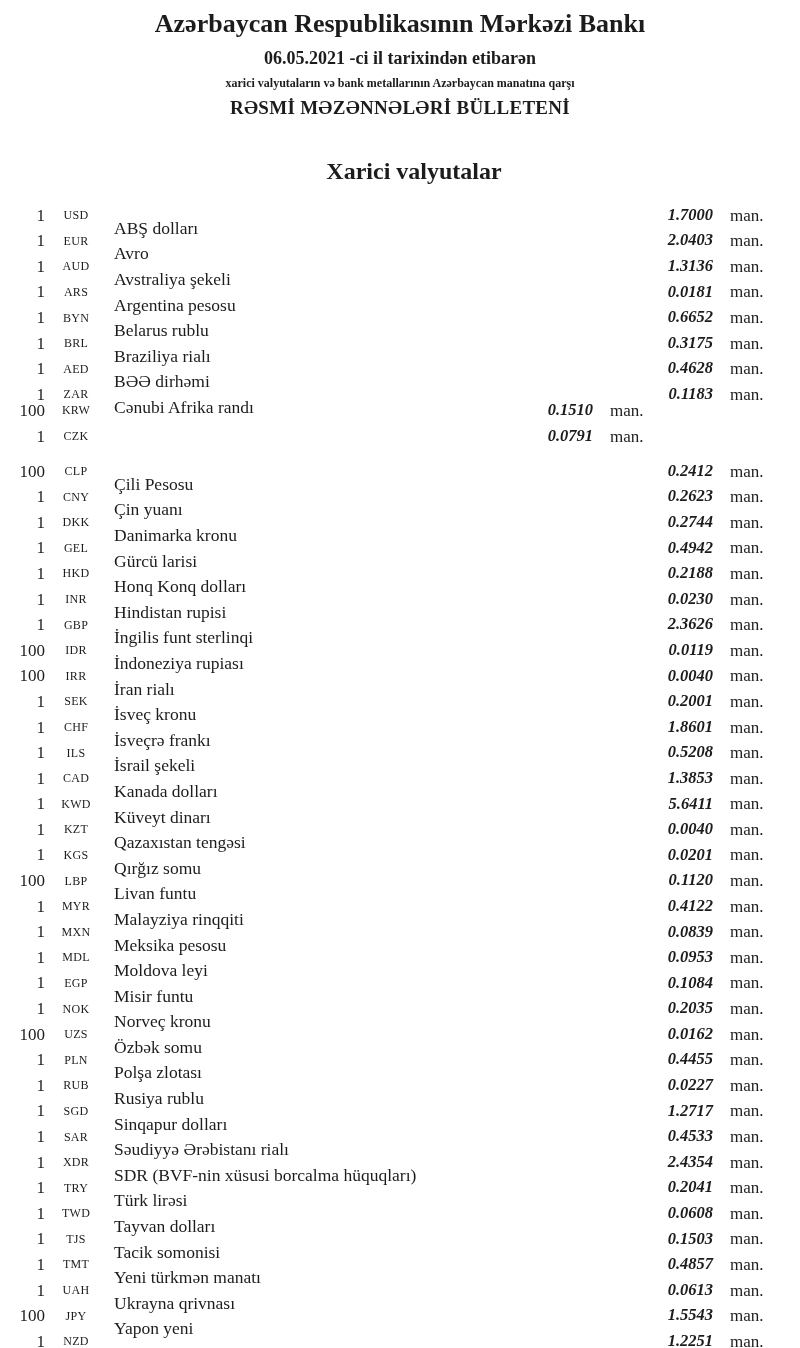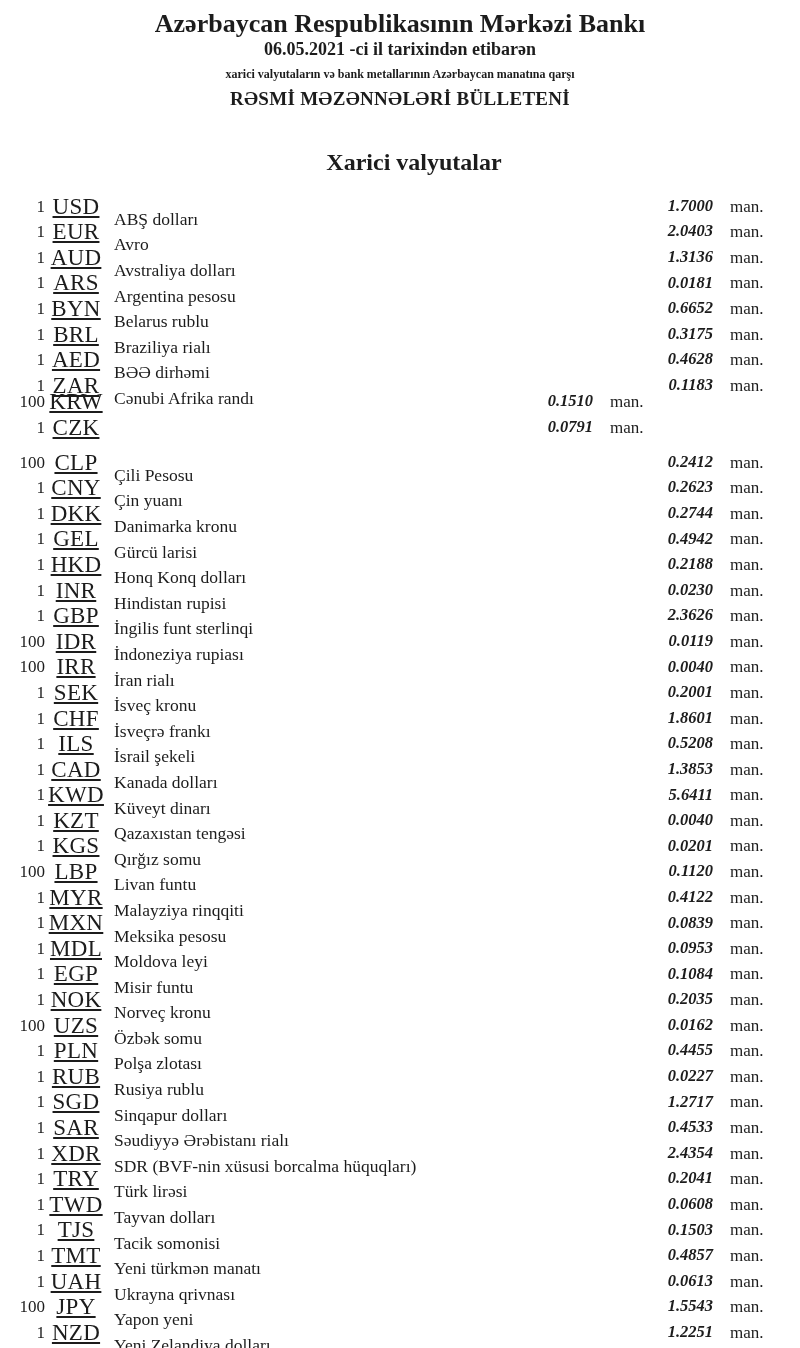--- a/index.html
+++ b/index.html
@@ -6,35 +6,35 @@
   html, body { background:#ffffff; }
   body {
     width:800px; height:1348px; margin:0 auto;
     color:#1c1c1c;
     font-family:"Liberation Serif","DejaVu Serif",serif;
     overflow:hidden;
   }
   .page { width:800px; height:964px; position:relative; }
   .header { text-align:center; padding-top:9px; }
   .bank-name { font-size:26px; font-weight:bold; line-height:1.15; }
-  .date-line { font-size:18px; font-weight:bold; }
+  .date-line { font-size:18px; font-weight:bold; margin-top:9px; }
   .scope-line { font-size:12px; font-weight:bold; margin-top:7px; }
   .bulletin-line { font-size:19px; font-weight:bold; margin-top:6px; letter-spacing:0.3px; }
   .section-title { font-size:24px; font-weight:bold; text-align:center; margin-top:39px; padding-left:28px; }
   .table { margin-top:8px; }
   .row {
     display:grid;
     grid-template-columns:45px 62px 486px 120px 87px;
     height:25.6px;
     align-items:center;
     font-size:17.5px;
     line-height:1;
   }
   .qty  { text-align:right; font-size:17px; }
-  .code { text-align:center; font-size:23px; letter-spacing:0.3px;text-decoration:underline; }
+  .code { text-align:center; font-size:12px; letter-spacing:0.3px; }
   .name { padding-left:7px; white-space:nowrap;margin-top:27px; }
   .rate { text-align:right; font-weight:bold; font-style:italic; font-size:16.5px; }
   .unit { padding-left:17px; font-size:17px; }
 </style>
 </head>
 <body>
 
 <div class="page">
   <div class="header">
     <div class="bank-name">Azərbaycan Respublikasının Mərkəzi Bankı</div>
@@ -56,21 +56,21 @@
       <div class="row">
     <span class="qty">1</span>
     <span class="code">EUR</span>
     <span class="name">Avro</span>
     <span class="rate">2.0403</span>
     <span class="unit">man.</span>
   </div>
       <div class="row">
     <span class="qty">1</span>
     <span class="code">AUD</span>
-    <span class="name">Avstraliya dolları</span>
+    <span class="name">Avstraliya şekeli</span>
     <span class="rate">1.3136</span>
     <span class="unit">man.</span>
   </div>
       <div class="row">
     <span class="qty">1</span>
     <span class="code">ARS</span>
     <span class="name">Argentina pesosu</span>
     <span class="rate">0.0181</span>
     <span class="unit">man.</span>
   </div>

